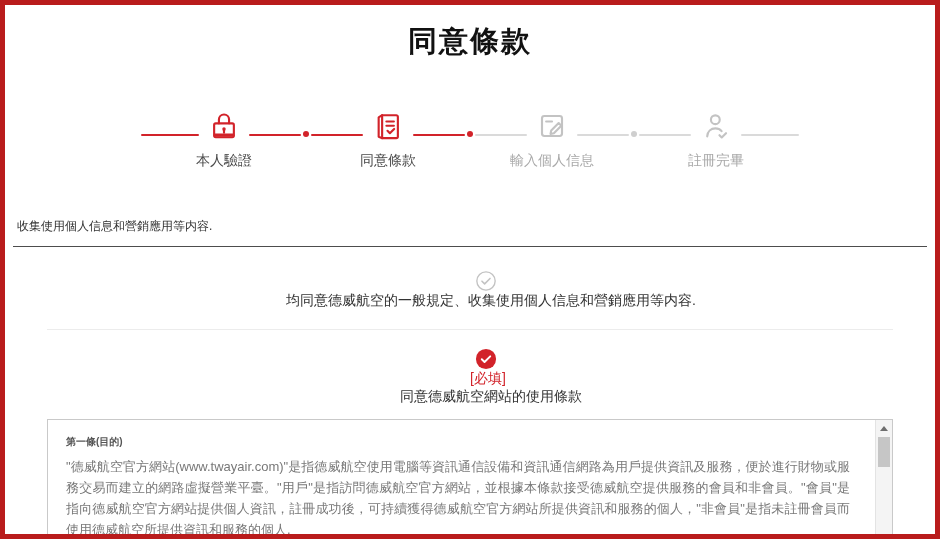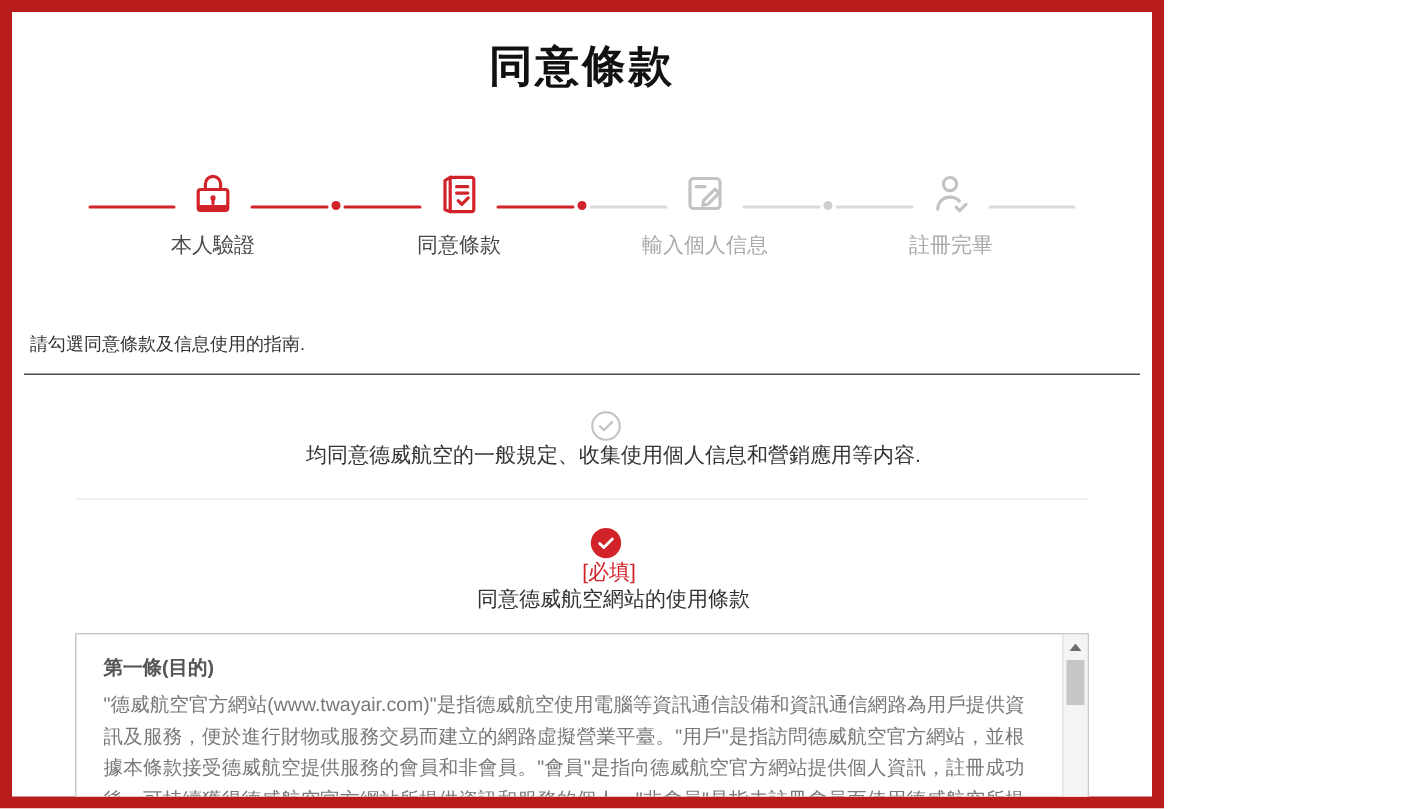--- a/index.html
+++ b/index.html
@@ -1,19 +1,19 @@
 <!DOCTYPE html>
 <html><head>
 <meta charset="utf-8">
 <style>
   * { margin:0; padding:0; box-sizing:border-box; }
   html,body { background:#fff; }
   .page {
-    width:776px; height:539px;
-    border:8px solid #b91c1c;
+    width:940px; height:539px;
+    border:5px solid #b91c1c;
     background:#fff;
     position:relative;
     overflow:hidden;
     font-family:"Liberation Sans","DejaVu Sans",sans-serif;
   }
   .title {
     text-align:center;
     font-size:29px;
     font-weight:bold;
     color:#111;
@@ -64,21 +64,21 @@
     border:1px solid #c9c9c9;
     background:#fff;
     overflow:hidden;
   }
   .terms-content {
     padding:11px 42px 0 18px;
     font-size:13px;
     line-height:21px;
     color:#787878;
   }
-  .terms-heading { font-weight:bold; color:#555; font-size:13px; line-height:22px; margin-bottom:3px; }
+  .terms-heading { font-weight:bold; color:#555; font-size:10px; line-height:22px; margin-bottom:3px; }
   .terms-body { margin-bottom:3px; text-align:justify; }
   
   .scrollbar {
     position:absolute; top:0; right:0; bottom:0; width:17px;
     background:#f4f4f4; border-left:1px solid #e3e3e3;
   }
   .sb-btn { height:16px; display:flex; align-items:center; justify-content:center; cursor:pointer; }
   .sb-btn.down { position:absolute; bottom:0; left:0; right:0; }
   .tri-up { width:0; height:0; border-left:4px solid transparent; border-right:4px solid transparent; border-bottom:5px solid #6e6e6e; }
   .tri-down { width:0; height:0; border-left:4px solid transparent; border-right:4px solid transparent; border-top:5px solid #6e6e6e; }
@@ -153,21 +153,21 @@
           <path d="M5.4 19.8c.2-3.9 2.9-6 6.1-6 1.9 0 3.6.7 4.7 2"></path>
           <path d="M14.6 18.9l1.7 1.7 3.2-3.2"></path>
         </svg>
       </span>
       <span class="label">註冊完畢</span>
     </div>
 
     <div class="seg trail gray"></div>
   </div>
 
-  <div class="instruction">請勾選同意條款及信息使用的指南.</div>
+  <div class="instruction">收集使用個人信息和營銷應用等内容.</div>
   <div class="divider-dark"></div>
 
   <div class="agree-row first">
     <svg class="cb" viewBox="0 0 24 24">
       <circle cx="12" cy="12" r="10" fill="none" stroke="#c3c3c3" stroke-width="1.5"></circle>
       <path d="M7.6 12.2l2.9 2.9 5.9-5.9" fill="none" stroke="#c3c3c3" stroke-width="1.7" stroke-linecap="round" stroke-linejoin="round"></path>
     </svg>
     <span>均同意德威航空的一般規定、收集使用個人信息和營銷應用等内容.</span>
   </div>
 

